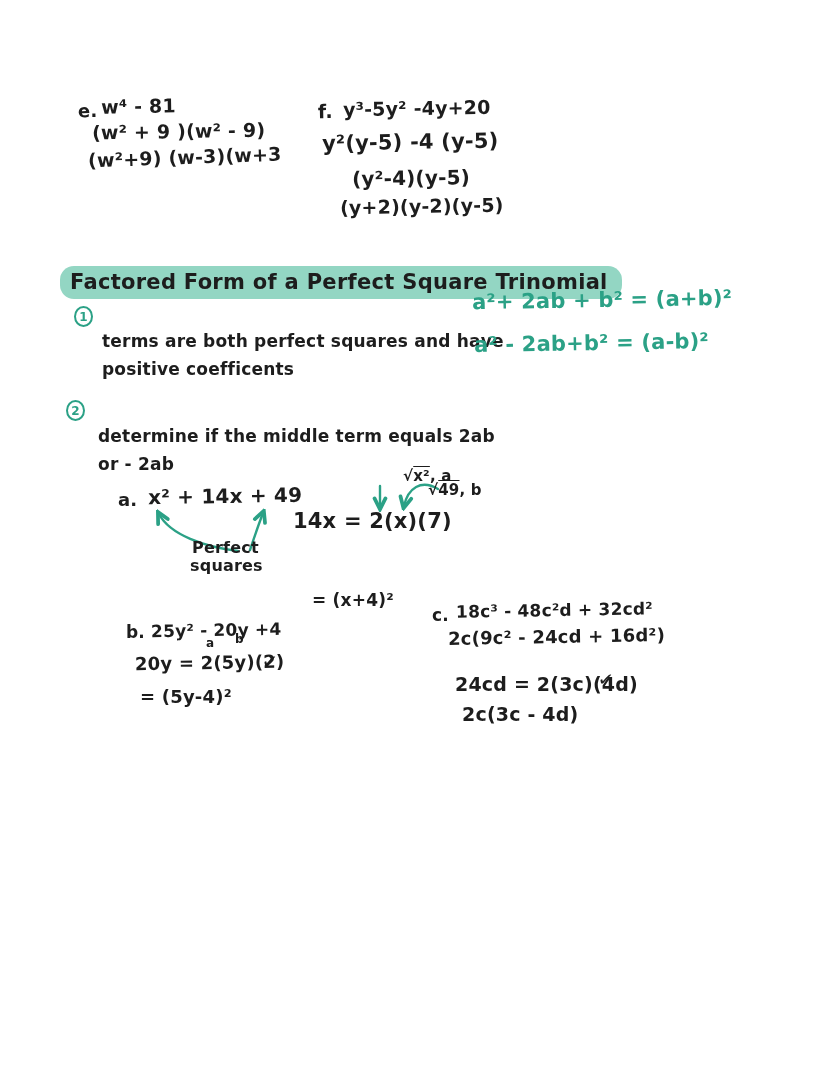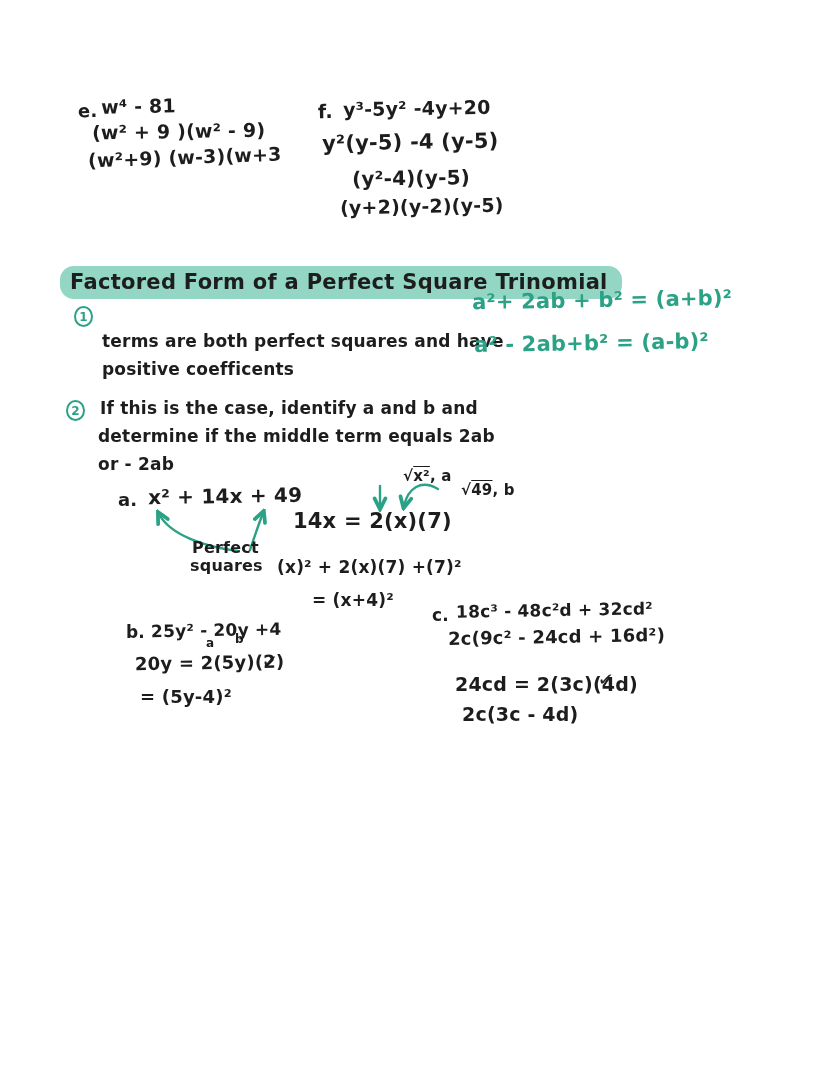--- a/index.html
+++ b/index.html
@@ -94,34 +94,32 @@
   </div>
   <span class="t s17" style="left:102px; top:331px;">terms are both perfect squares and have</span>
   <span class="t s17" style="left:102px; top:359px;">positive coefficents</span>
 
   <span class="t s21 green tilt1" style="left:472px; top:288px;">a²+ 2ab + b² = (a+b)²</span>
   <span class="t s21 green tilt1" style="left:474px; top:331px;">a² - 2ab+b² = (a-b)²</span>
 
   <div class="stepnum" style="left:66px; top:400px;">
     <span>2</span>
   </div>
-  <span class="t s17" style="left:100px; top:398px;">If this is the case, identify a and b and</span>
   <span class="t s17" style="left:98px; top:426px;">determine if the middle term equals 2ab</span>
   <span class="t s17" style="left:98px; top:454px;">or - 2ab</span>
 
   <span class="t s18" style="left:118px; top:489px;">a.</span>
   <span class="t s20 tilt1" style="left:148px; top:484px;">x² + 14x + 49</span>
   <span class="t s16" style="left:192px; top:538px;">Perfect</span>
   <span class="t s16" style="left:190px; top:556px;">squares</span>
 
   <span class="t s15" style="left:363px; top:467px;margin-left:40px;"><span>√</span><span class="over">x²</span><span>, a</span></span>
-  <span class="t s15" style="left:461px; top:481px;"><span>√</span><span class="over">49</span><span>, b</span></span>
+  <span class="t s15" style="left:428px; top:481px;"><span>√</span><span class="over">49</span><span>, b</span></span>
 
   <span class="t s21" style="left:293px; top:509px;">14x = 2(x)(7)</span>
-  <span class="t s17" style="left:277px; top:557px;">(x)² + 2(x)(7) +(7)²</span>
   <span class="t s17" style="left:312px; top:590px;">= (x+4)²</span>
 
   <span class="t s17" style="left:126px; top:622px;">b.</span>
   <span class="t s17 tilt1" style="left:151px; top:620px;">25y² - 20y +4</span>
   <span class="t marker" style="left:206px; top:636px;">a</span>
   <span class="t marker" style="left:235px; top:632px;">b</span>
   <span class="t s18 tilt1" style="left:135px; top:652px;">20y = 2(5y)(2)</span>
   <span class="t check" style="left:262px; top:650px;">✓</span>
   <span class="t s18" style="left:140px; top:686px;">= (5y-4)²</span>
 

